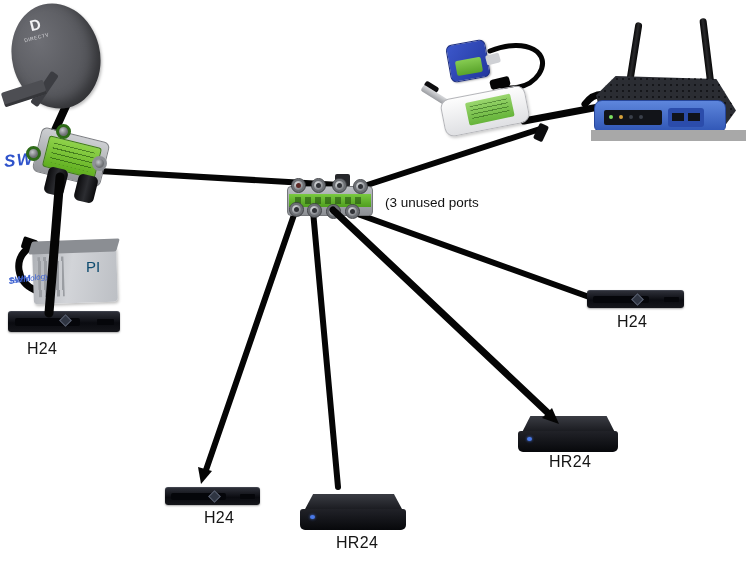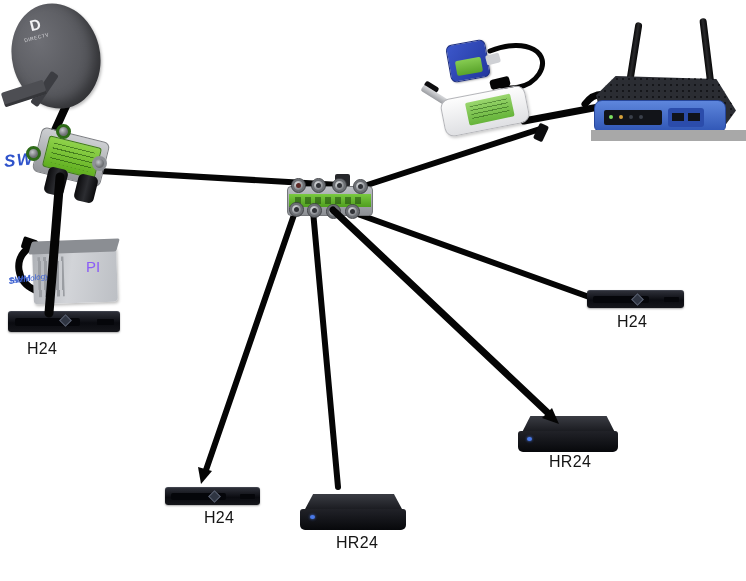--- a/index.html
+++ b/index.html
@@ -37,21 +37,21 @@
   .sp2-barrel.b1{left:46px;top:168px;}
   .sp2-barrel.b2{left:76px;top:175px;}
 
   
   .pi-box{left:33px;top:247px;width:84px;height:56px;transform:rotate(-2deg);
     background:linear-gradient(100deg,#aeb1b6 0%,#d2d4d8 45%,#bcbfc4 100%);
     border-radius:4px;box-shadow:1px 2px 3px rgba(0,0,0,.25);}
   .pi-top{left:-2px;top:-7px;width:88px;height:13px;background:#8b8e93;transform:skewX(-18deg);border-radius:2px;}
   .pi-vents{left:5px;top:9px;width:26px;height:40px;
     background:repeating-linear-gradient(90deg,#9a9da2 0 3px,transparent 3px 6px);}
-  .pi-label{left:86px;top:258px;font-size:15px;color:#8b5cf6;font-weight:500;}
+  .pi-label{left:86px;top:258px;font-size:15px;color:#0c4a6e;font-weight:500;}
   .swm-tech{left:8px;top:276px;color:#3f63d2;font-size:9px;font-style:italic;
     transform:rotate(-8deg);line-height:11px;font-weight:bold;}
   .swm-tech .t2{display:block;font-weight:normal;font-size:8px;}
 
   
   .h24{background:linear-gradient(#2d2f38,#0a0b10 55%,#15161b);border-radius:3px;
     border-top:1px solid #40434d;box-shadow:0 1px 2px rgba(0,0,0,.35);}
   .rx-band{left:6%;top:30%;width:58%;height:42%;background:#05060a;border-radius:2px;}
   .rx-diamond{left:47%;top:22%;width:9px;height:9px;background:#2f3542;transform:rotate(45deg);
     border:1px solid #5a6070;}
@@ -212,20 +212,21 @@
   <div class="sp8-bar"></div>
   <div class="nut maroon" style="left:291px;top:178px;"></div>
   <div class="nut" style="left:311px;top:178px;"></div>
   <div class="nut" style="left:332px;top:178px;"></div>
   <div class="nut" style="left:353px;top:179px;"></div>
   <div class="nut" style="left:289px;top:202px;"></div>
   <div class="nut" style="left:307px;top:203px;"></div>
   <div class="nut" style="left:326px;top:204px;"></div>
   <div class="nut" style="left:345px;top:204px;"></div>
   <div class="note">
+    <span style="position:static;display:block;">(3 unused ports</span>
   </div>
 
   <div class="psu-body">
     <div class="psu-green"></div>
   </div>
   <div class="psu-tip"></div>
   <div class="deca-stub-tip"></div>
   <div class="deca-stub"></div>
   <div class="deca-body">
     <div class="deca-green"></div>

